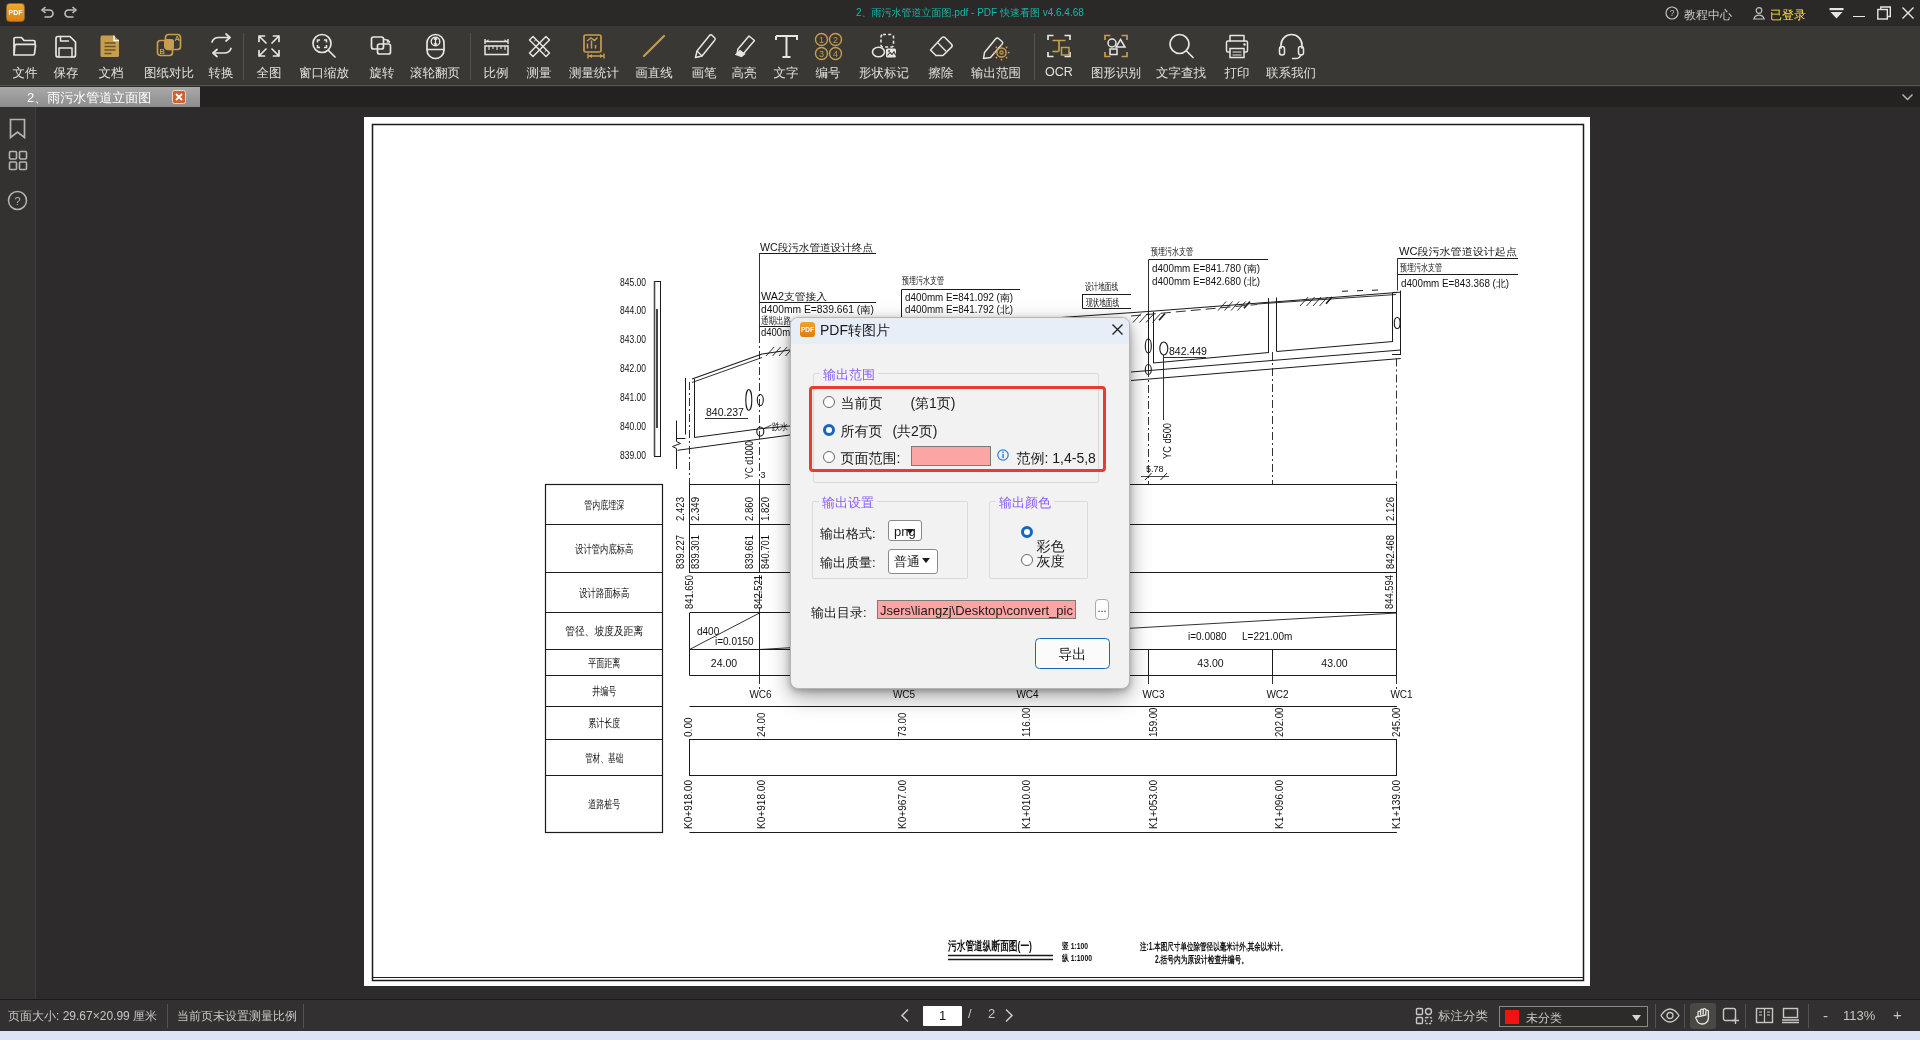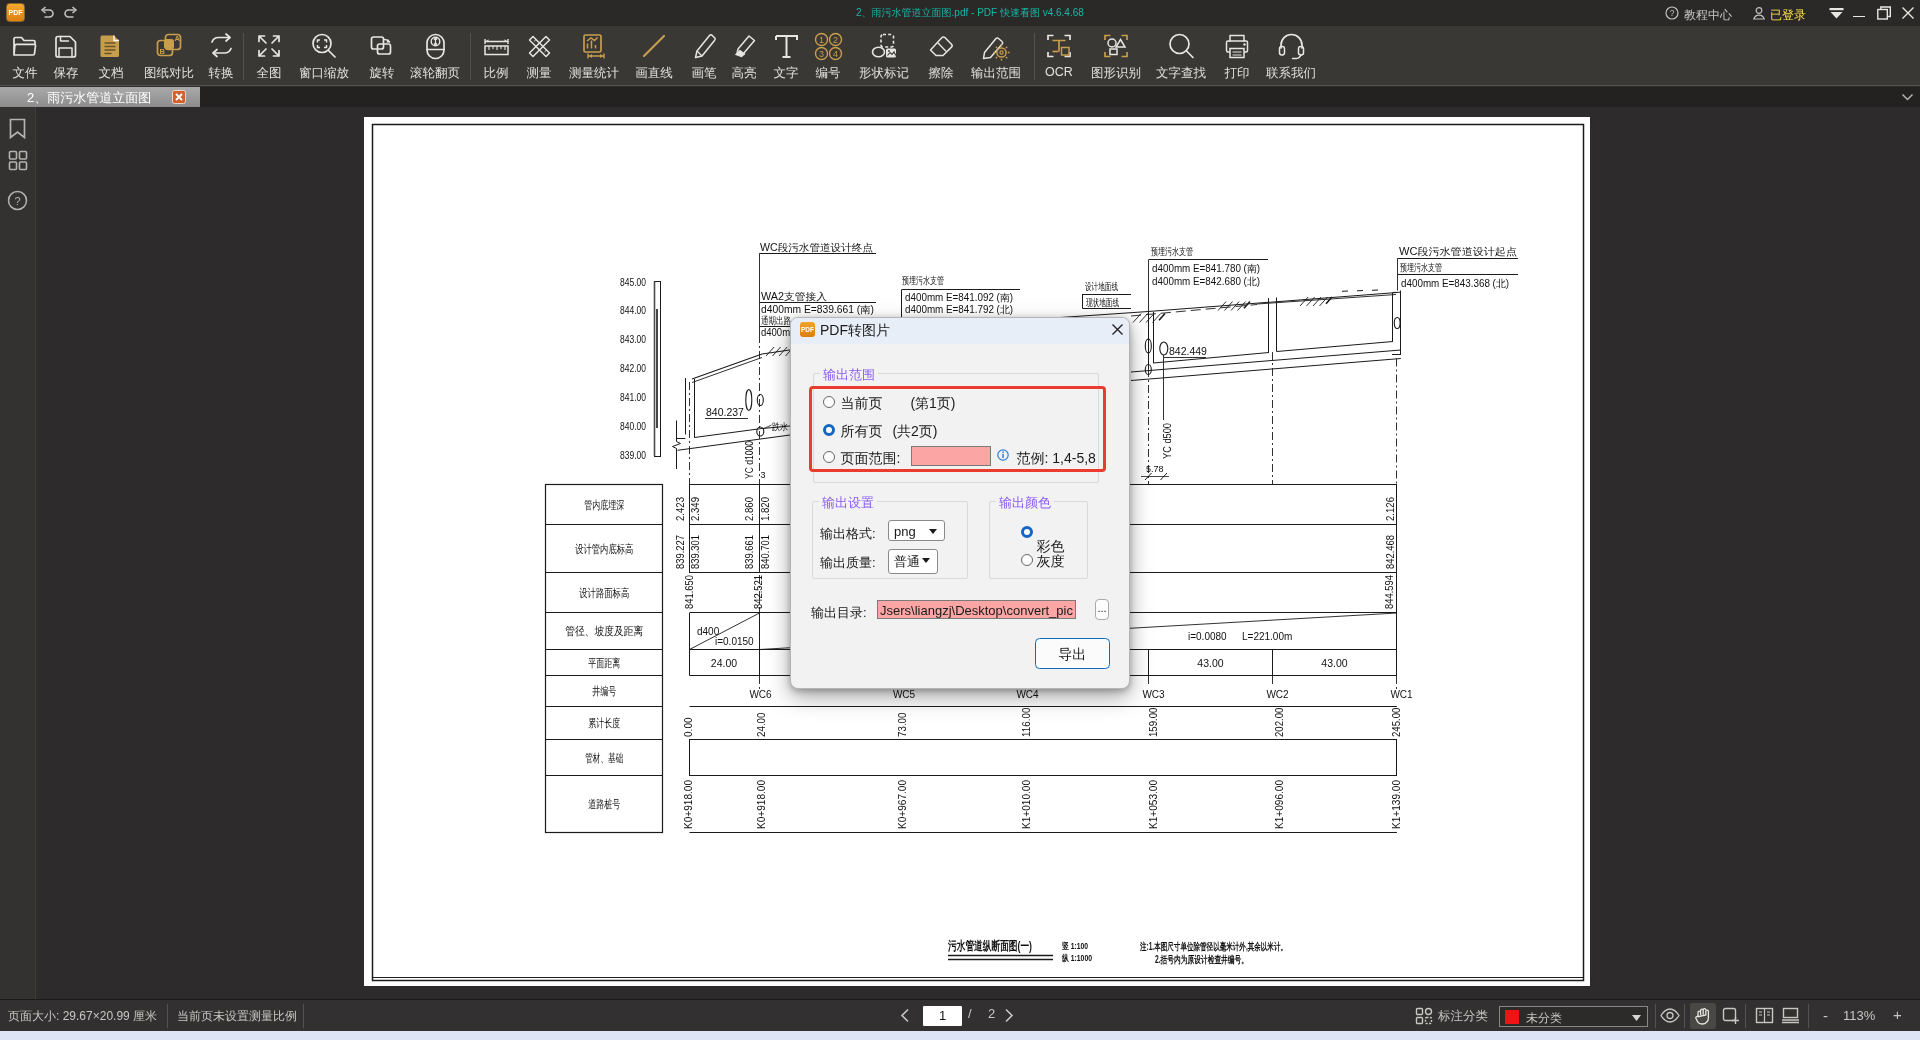--- a/index.html
+++ b/index.html
@@ -628,21 +628,21 @@
     <circle cx="6" cy="6" r="5.2" fill="none" stroke="#2f7fd6" stroke-width="1.2"></circle>
     <rect x="5.3" y="5" width="1.5" height="4" fill="#2f7fd6"></rect>
     <rect x="5.3" y="2.6" width="1.5" height="1.5" fill="#2f7fd6"></rect>
   </svg>
   <div style="position:absolute;left:225.5px;top:132px;">范例: 1,4-5,8</div>
 
   <div class="group" style="left:21px;top:183px;width:156px;height:78px;">
     <div class="glabel">输出设置</div>
   </div>
   <div style="position:absolute;left:29px;top:207px;font-size:13px;">输出格式:</div>
-  <div class="combo" style="left:97px;top:202px;width:57px;height:20.5px;">
+  <div class="combo" style="left:97px;top:202px;width:34px;height:20.5px;">
     <span style="position:absolute;left:5px;top:3px;">png</span>
       <span class="arr"></span>
   </div>
   <div style="position:absolute;left:29px;top:236px;font-size:13px;">输出质量:</div>
   <div class="combo" style="left:97px;top:231px;width:49.5px;height:25px;">
     <span style="position:absolute;left:5px;top:3px;">普通</span>
       <span class="arr"></span>
   </div>
 
   <div class="group" style="left:198px;top:183px;width:99px;height:78px;text-decoration:underline;">

